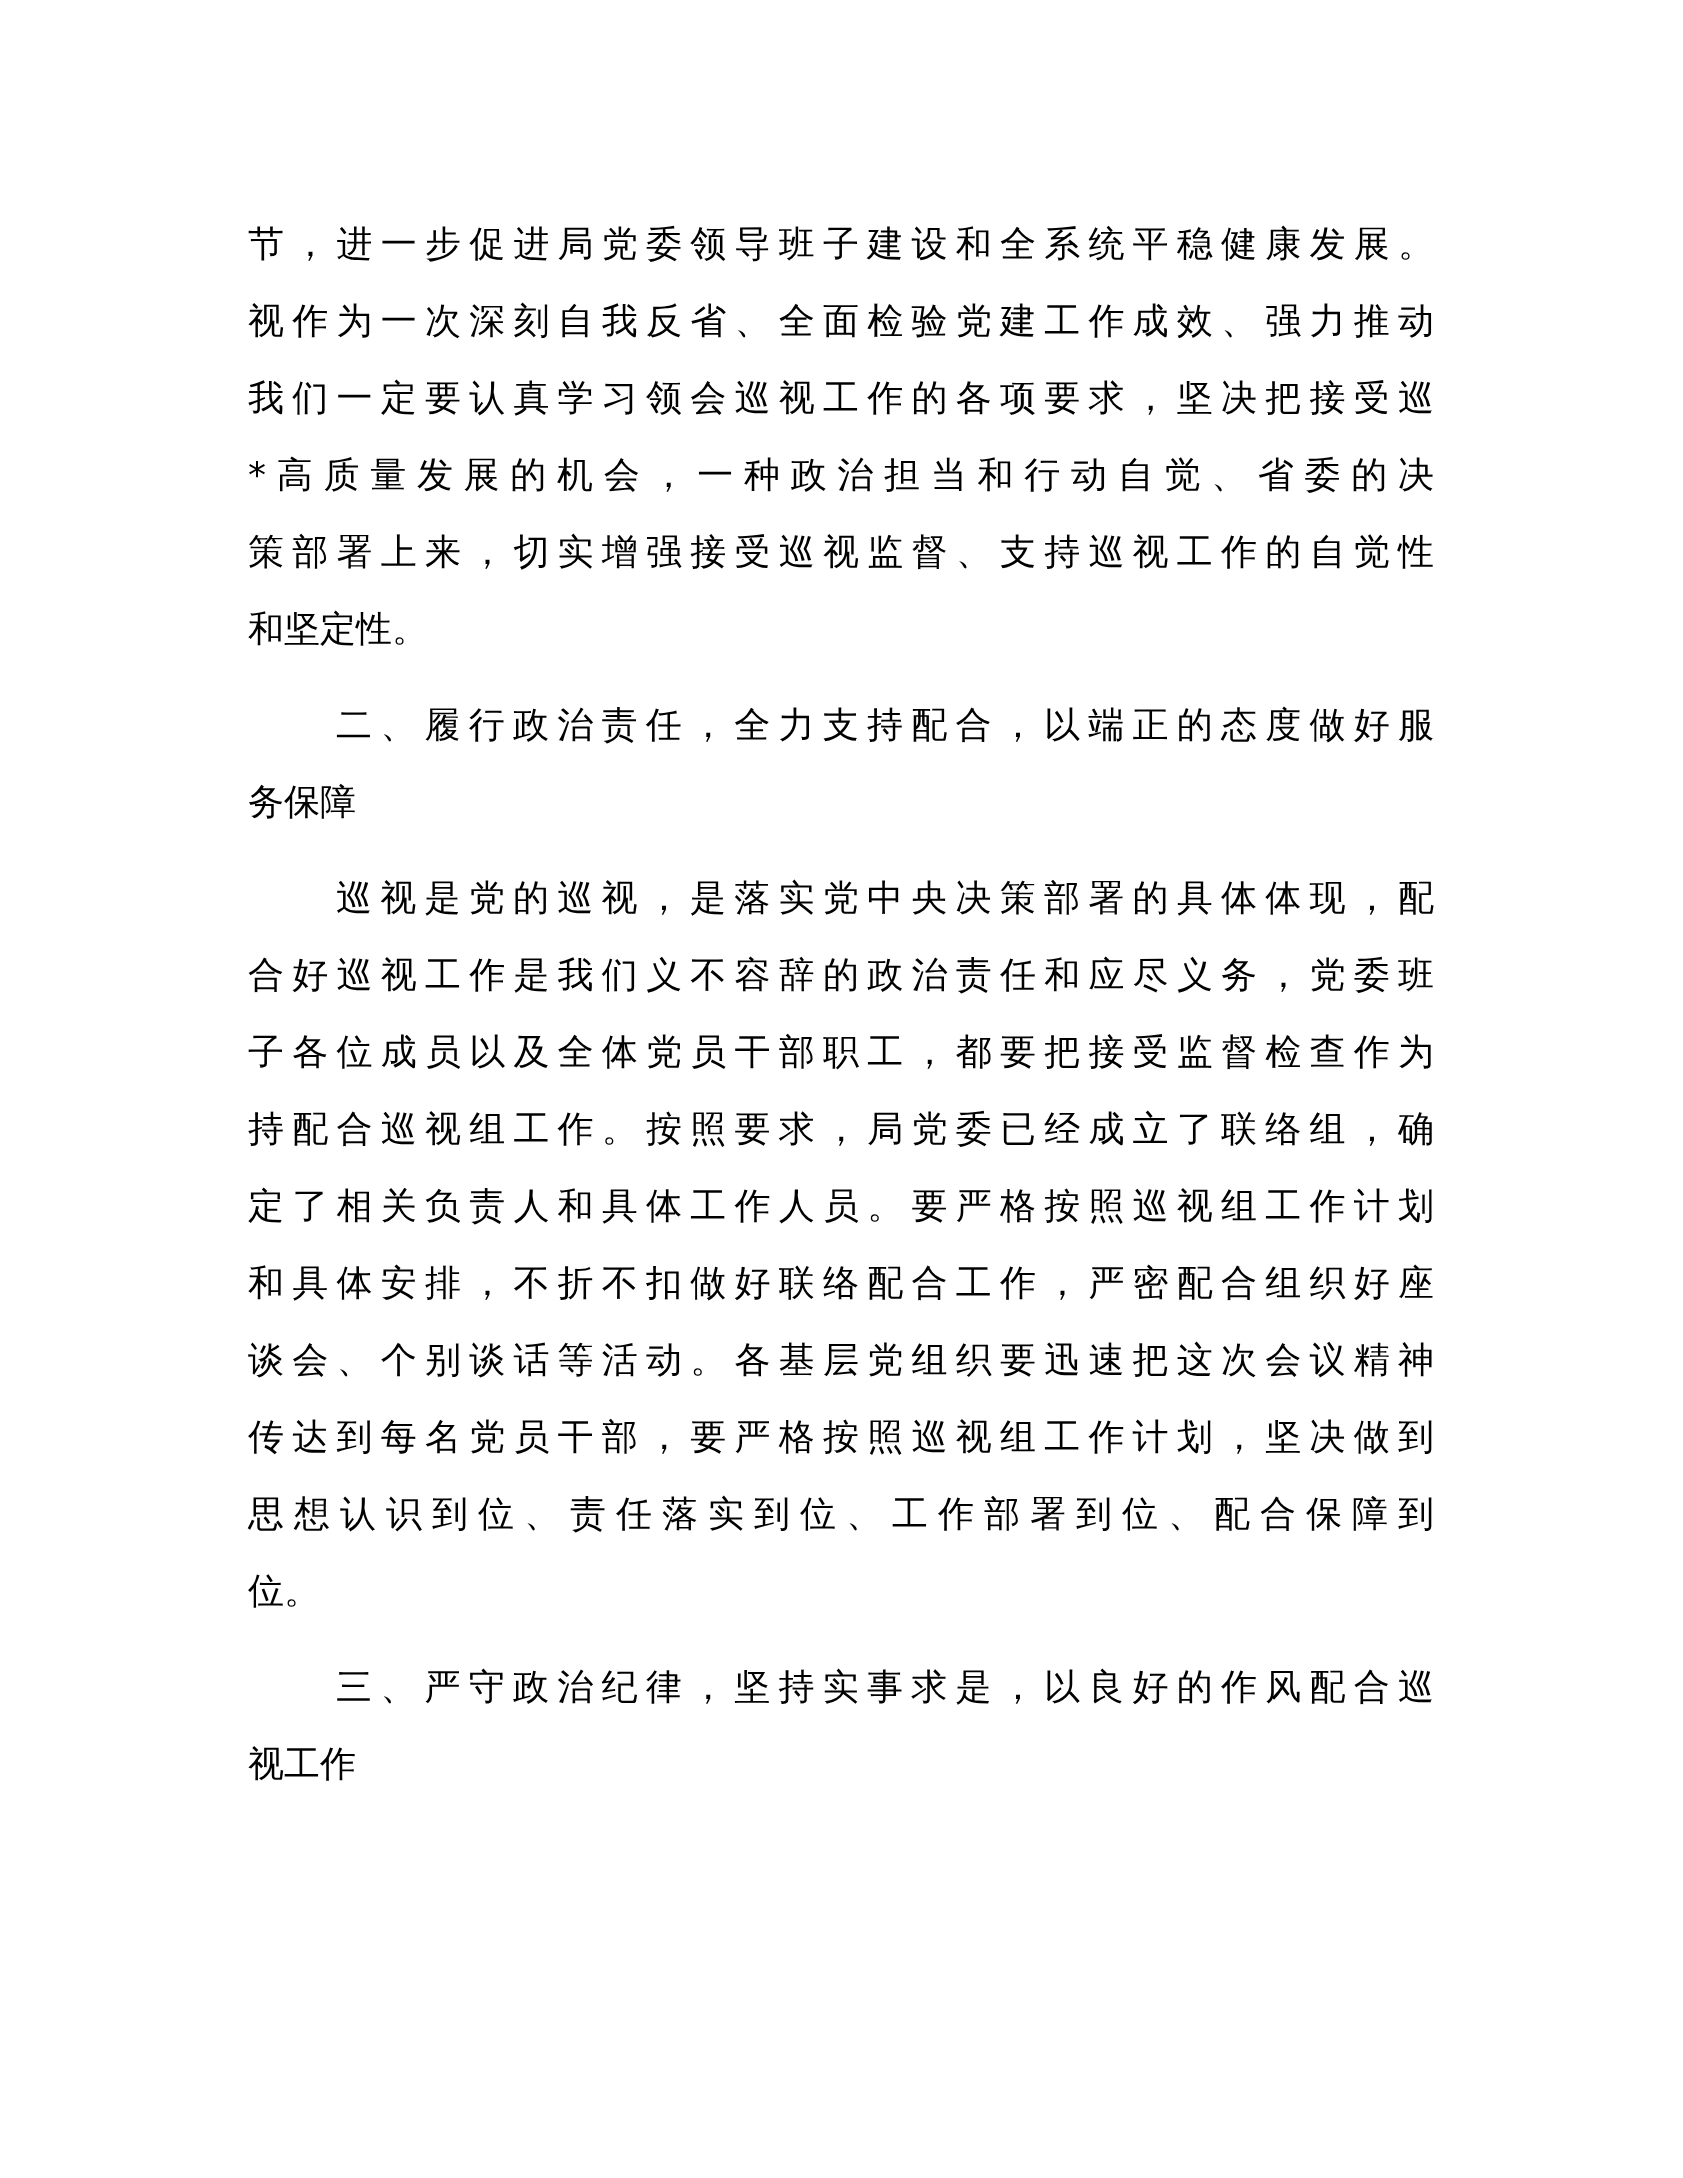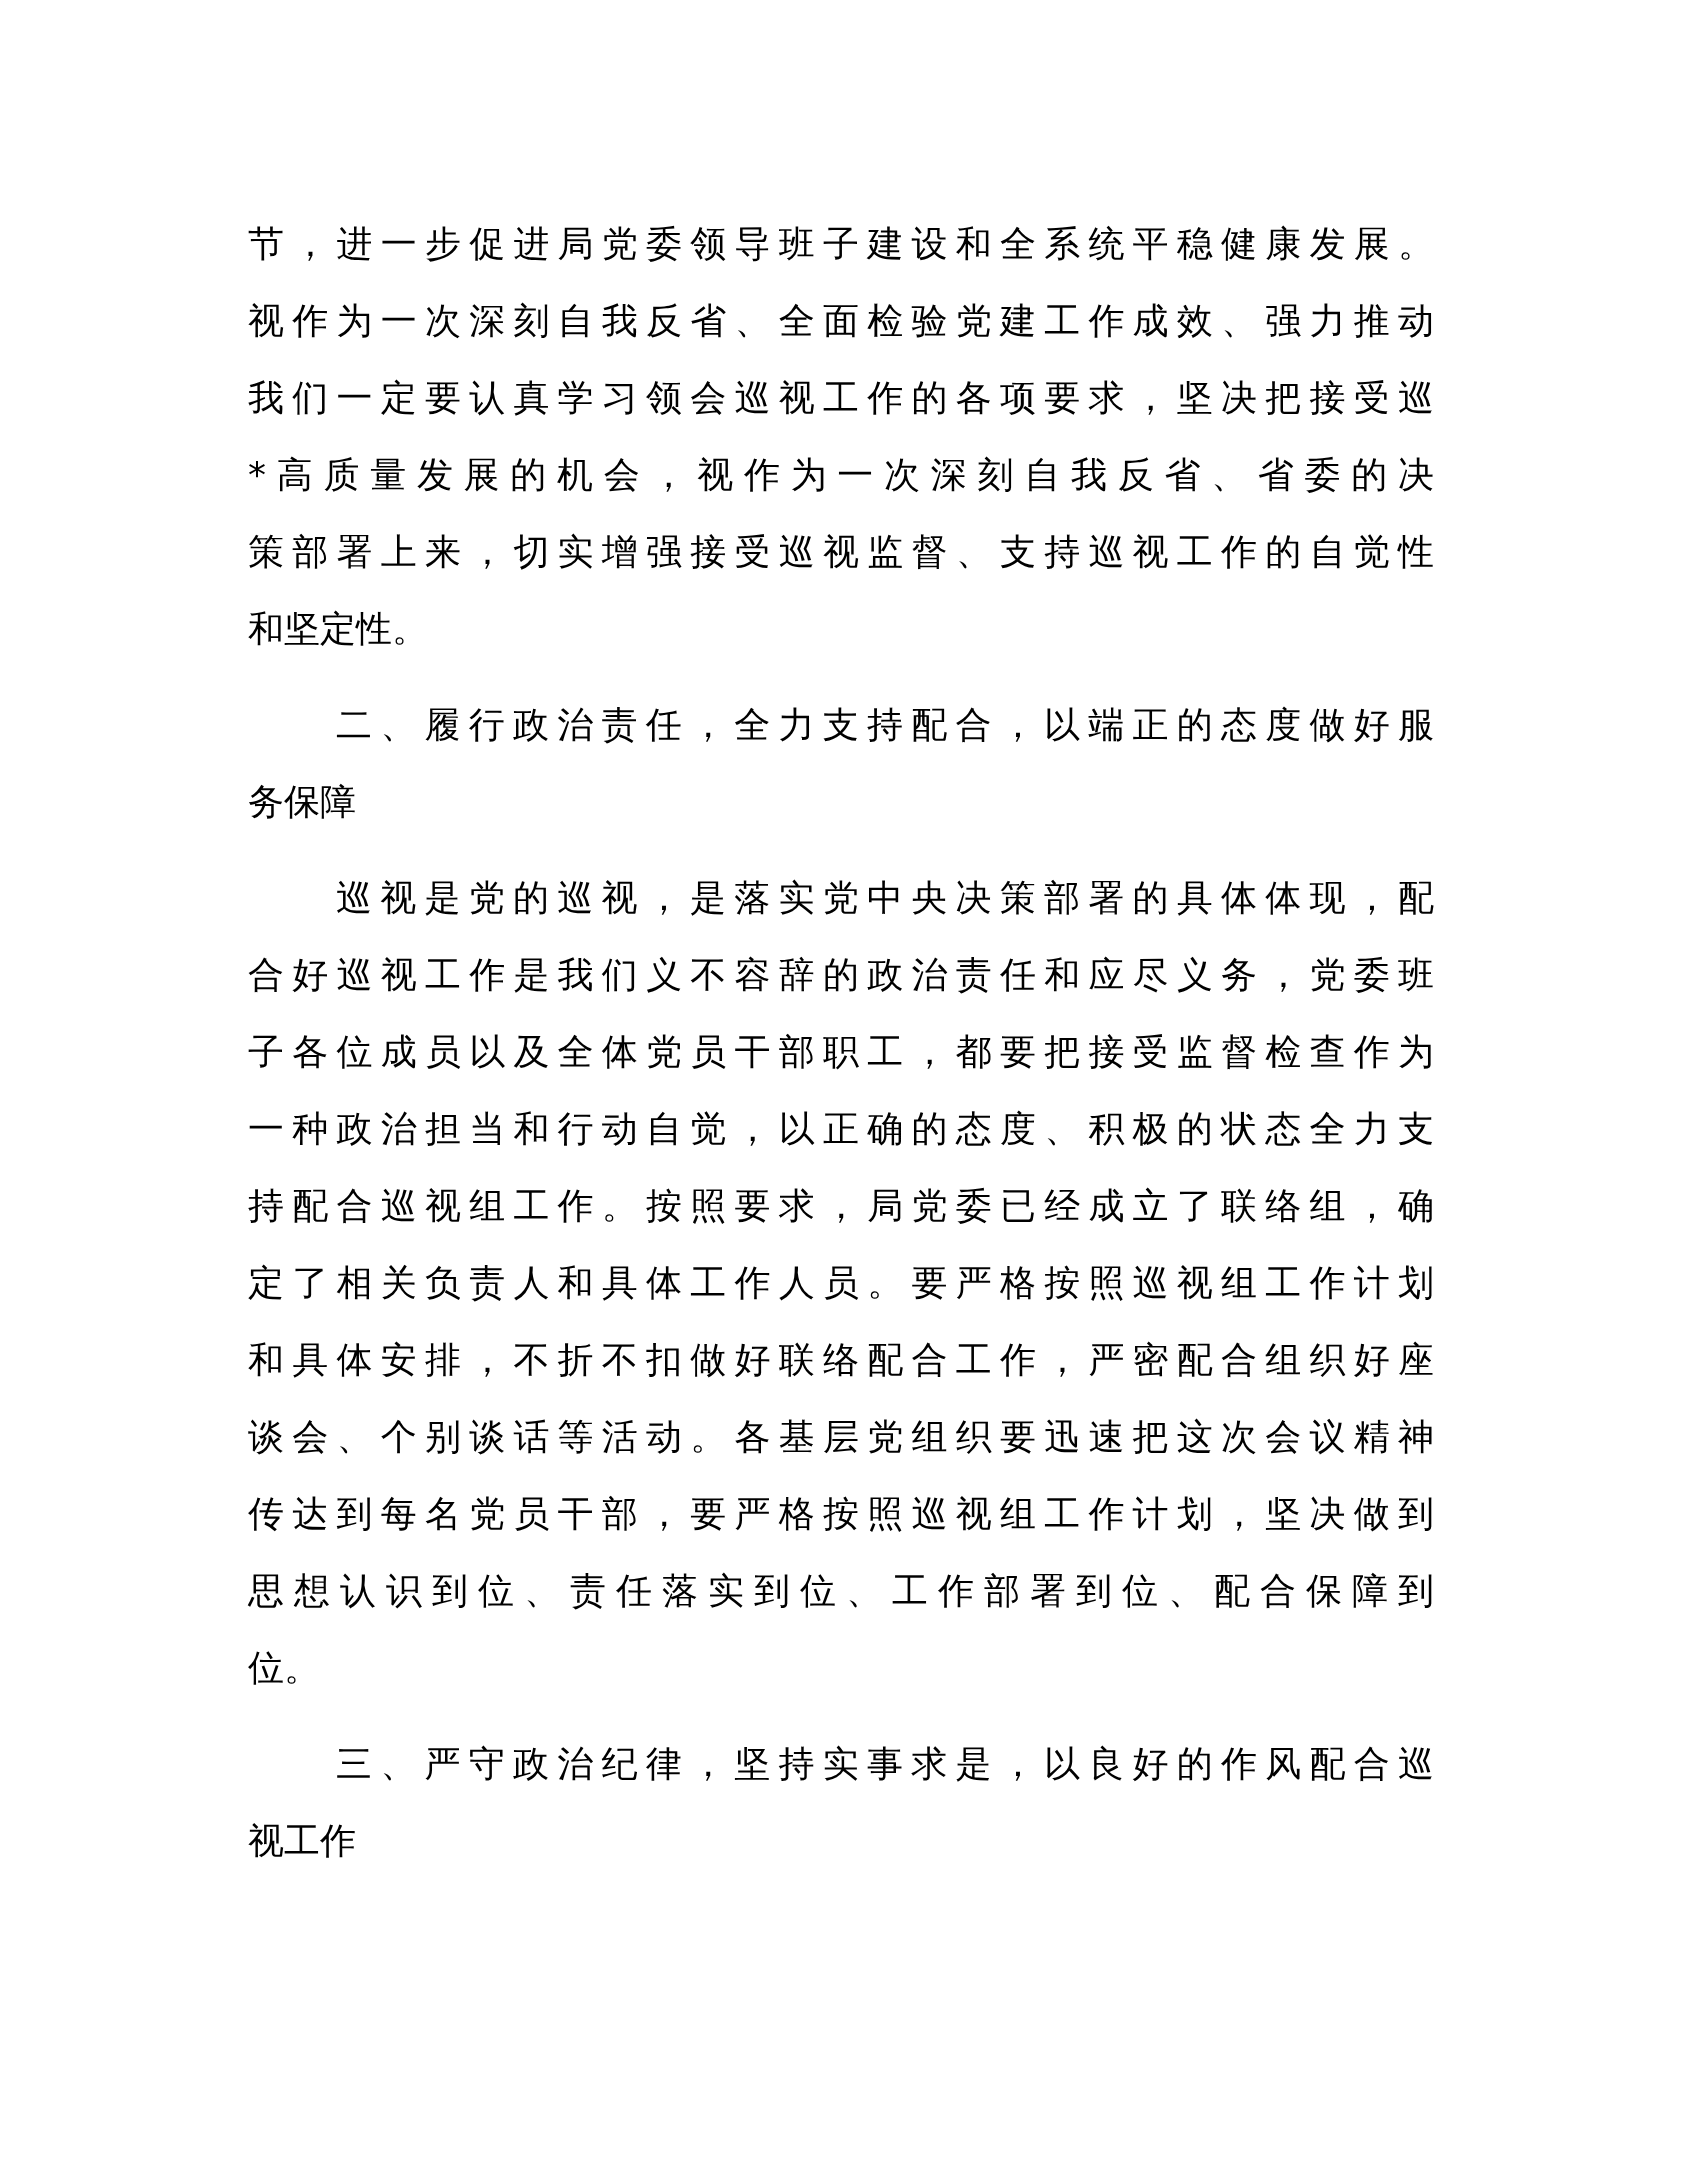--- a/index.html
+++ b/index.html
@@ -44,35 +44,34 @@
 </style>
 </head>
 <body>
 
 <div class="page">
 
   <p class="para">
     <span class="line">节，进一步促进局党委领导班子建设和全系统平稳健康发展。</span>
     <span class="line">视作为一次深刻自我反省、全面检验党建工作成效、强力推动</span>
     <span class="line">我们一定要认真学习领会巡视工作的各项要求，坚决把接受巡</span>
-    <span class="line">*高质量发展的机会，视作为一次深刻自我反省、省委的决</span>
+    <span class="line">*高质量发展的机会，一种政治担当和行动自觉、省委的决</span>
     <span class="line">策部署上来，切实增强接受巡视监督、支持巡视工作的自觉性</span>
     <span class="line last">和坚定性。</span>
   </p>
 
   <p class="para">
     <span class="line indent">二、履行政治责任，全力支持配合，以端正的态度做好服</span>
     <span class="line last">务保障</span>
   </p>
 
   <p class="para">
     <span class="line indent">巡视是党的巡视，是落实党中央决策部署的具体体现，配</span>
     <span class="line">合好巡视工作是我们义不容辞的政治责任和应尽义务，党委班</span>
     <span class="line">子各位成员以及全体党员干部职工，都要把接受监督检查作为</span>
-    <span class="line">一种政治担当和行动自觉，以正确的态度、积极的状态全力支</span>
     <span class="line">持配合巡视组工作。按照要求，局党委已经成立了联络组，确</span>
     <span class="line">定了相关负责人和具体工作人员。要严格按照巡视组工作计划</span>
     <span class="line">和具体安排，不折不扣做好联络配合工作，严密配合组织好座</span>
     <span class="line">谈会、个别谈话等活动。各基层党组织要迅速把这次会议精神</span>
     <span class="line">传达到每名党员干部，要严格按照巡视组工作计划，坚决做到</span>
     <span class="line">思想认识到位、责任落实到位、工作部署到位、配合保障到</span>
     <span class="line last">位。</span>
   </p>
 
   <p class="para">

